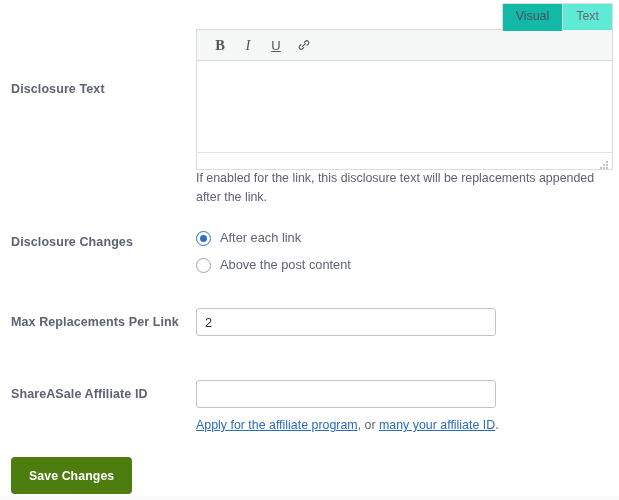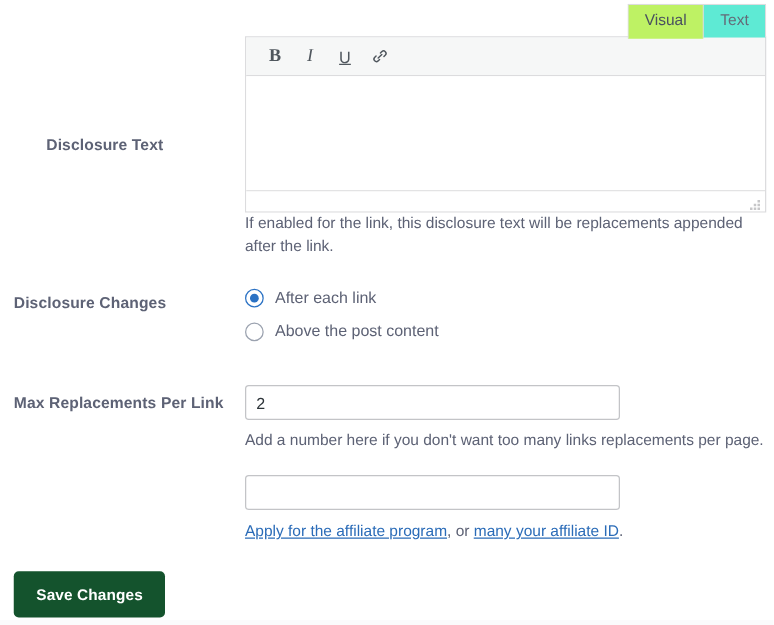--- a/index.html
+++ b/index.html
@@ -73,21 +73,21 @@
     padding: 5px 13px 6px 13px;
     border: 1px solid #dcdcde;
     border-bottom: none;
     background: #5eead4;
     line-height: 15px;
     margin-left: -1px;
     border-radius: 1px 1px 0 0;
     cursor: pointer;
   }
   .editor-tab.active {
-    background: #bef264;
+    background: #14b8a6;
     color: #4a5160;
     border-color: #dcdcde;
     padding-bottom: 7px;
     margin-bottom: -1px;
     position: relative;
     z-index: 4;
   }
 
   .editor-box {
     position: absolute;
@@ -198,21 +198,21 @@
     color: #2b6cb8;
     text-decoration: underline;
     cursor: pointer;
   }
 
   
   .save-btn {
     position: absolute;
     left: 11px;
     top: 457px;
-    background: #14532d;
+    background: #4d7c0f;
     color: #ffffff;
     font-family: "Liberation Sans", sans-serif;
     font-size: 12.3px;
     font-weight: bold;
     border: none;
     border-radius: 4px;
     padding: 0 18px;
     height: 37px;
     cursor: pointer;
     letter-spacing: .1px;
@@ -227,21 +227,21 @@
     background: #fbfbfc;
   }
 </style>
 </head>
 <body>
 
 <div class="page">
 
   <div class="row" style="top:0px;height:215px;">
 
-    <div class="field-label" style="top:108px;margin-left:26px;">Disclosure Text</div>
+    <div class="field-label" style="top:81px;">Disclosure Text</div>
 
     <div class="editor-wrap">
 
       <div class="editor-tabs">
         <div class="editor-tab active">Visual</div>
         <div class="editor-tab">Text</div>
       </div>
 
       <div class="editor-box">
 
@@ -297,26 +297,26 @@
       </div>
     </div>
   </div>
 
   <div class="row" style="top:308px;height:60px;">
 
     <div class="field-label" style="top:6px;">Max Replacements Per Link</div>
 
     <div class="field-body" style="top:0px;">
       <input class="text-input" type="text" value="2" style="">
-      <p class="help-text" style="margin-top:7px;width:420px;">Add a number here if you don't want too many links replacements per page.</p>
     </div>
   </div>
 
   <div class="row" style="top:380px;height:60px;">
 
+    <div class="field-label" style="top:6px;">ShareASale Affiliate ID</div>
 
     <div class="field-body" style="top:0px;">
       <input class="text-input" type="text" value="" style="">
       <p class="help-text" style="margin-top:8px;">
         <span class="inline-link">Apply for the affiliate program</span><span>, or </span><span class="inline-link">many your affiliate ID</span><span>.</span>
       </p>
     </div>
   </div>
 
   <button class="save-btn">Save Changes</button>

